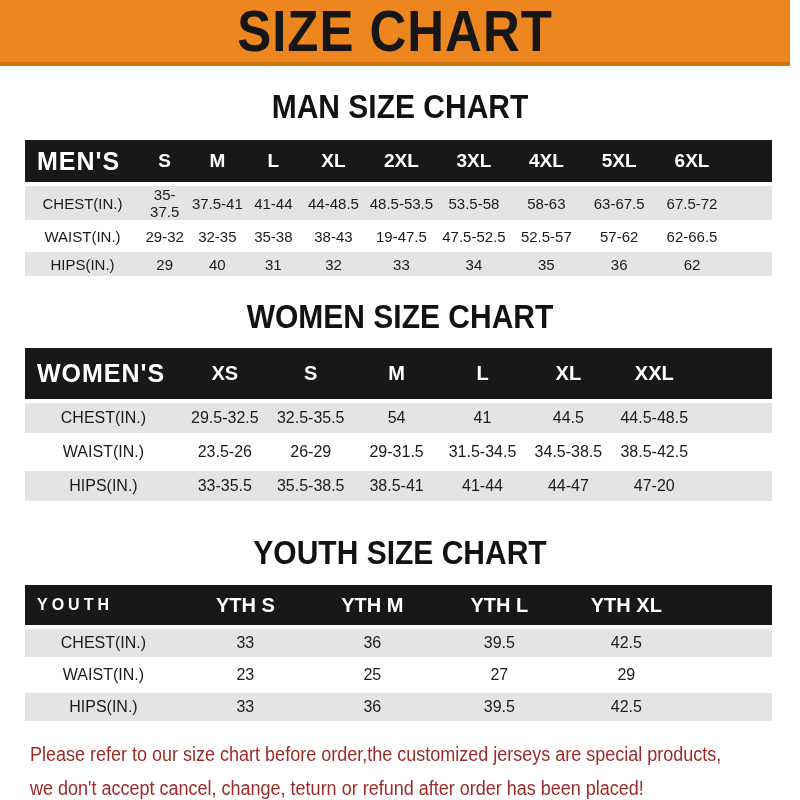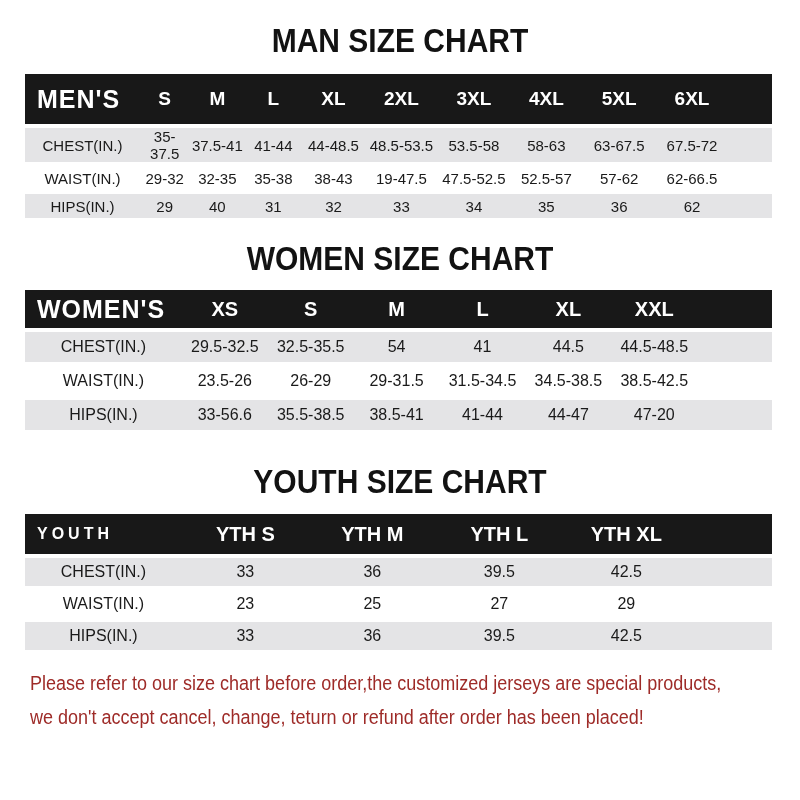--- a/index.html
+++ b/index.html
@@ -67,22 +67,22 @@
   }
   .size-table tbody td {
     background: #e4e4e6;
     color: #1a1a1a;
     text-align: center;
     padding: 0;
     overflow: hidden;
   }
   .size-table tbody tr:nth-child(even) td { background: #ffffff; }
 
-  .men   thead th { height: 50px; font-size: 19px; }
-  .women thead th { height: 38px; font-size: 20px; }
+  .men   thead th { height: 42px; font-size: 19px; }
+  .women thead th { height: 51px; font-size: 20px; }
   .youth thead th { height: 40px; font-size: 20px; }
 
   .men   th.corner { font-size: 25px; letter-spacing: 1px; }
   .women th.corner { font-size: 25px; letter-spacing: 1px; }
   .youth th.corner { font-size: 16px; letter-spacing: 4px; }
 
   .men   tbody td { height: 24px; font-size: 15px; }
   .women tbody td { height: 30px; font-size: 16px; }
   .youth tbody td { height: 28px; font-size: 16px; }
 
@@ -95,20 +95,23 @@
     white-space: nowrap;
     transform: scaleX(0.9);
     transform-origin: 0 50%;
   }
 </style>
 </head>
 <body>
 
 <div class="page">
 
+  <header class="banner">
+    <h1>SIZE CHART</h1>
+  </header>
 
   <section>
     <h2 class="section-title" id="men-title">MAN SIZE CHART</h2>
     <table class="size-table men">
         <colgroup>
           <col style="width: 15.4%;">
           <col style="width: 6.6%;">
           <col style="width: 7.5%;">
           <col style="width: 7.5%;">
           <col style="width: 8.6%;">
@@ -219,21 +222,21 @@
             <td>23.5-26</td>
             <td>26-29</td>
             <td>29-31.5</td>
             <td>31.5-34.5</td>
             <td>34.5-38.5</td>
             <td>38.5-42.5</td>
             <td class="filler"></td>
           </tr>
           <tr>
             <td class="row-label">HIPS(IN.)</td>
-            <td>33-56.6</td>
+            <td>33-35.5</td>
             <td>35.5-38.5</td>
             <td>38.5-41</td>
             <td>41-44</td>
             <td>44-47</td>
             <td>47-20</td>
             <td class="filler"></td>
           </tr>
         </tbody>
       </table>
   </section>

